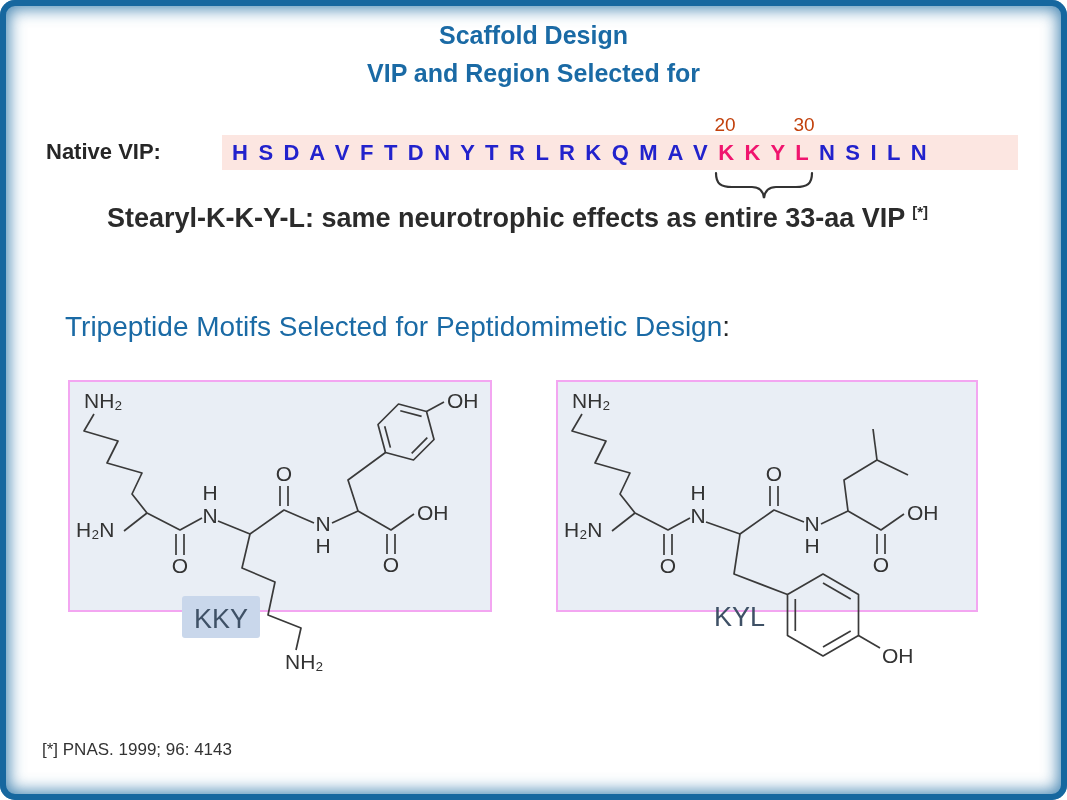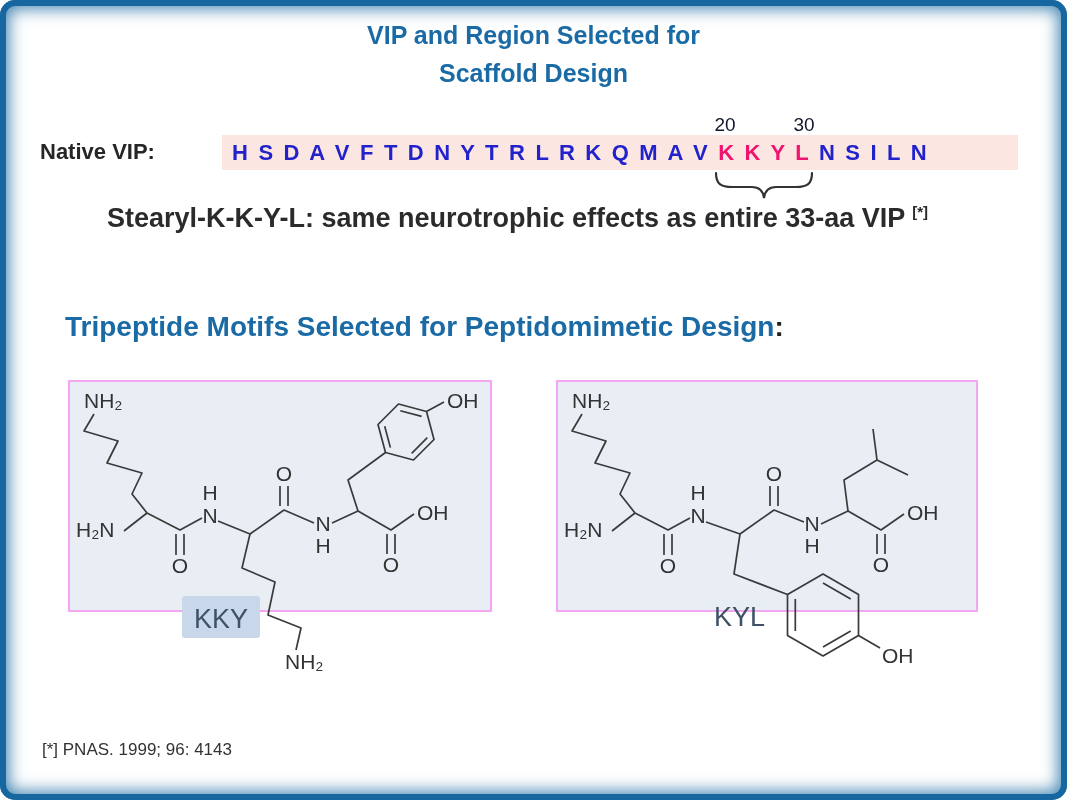--- a/index.html
+++ b/index.html
@@ -6,56 +6,56 @@
   body {
     width:1067px; height:800px; position:relative; overflow:hidden;
     font-family:"Liberation Sans","DejaVu Sans",sans-serif;
   }
   .slide-frame {
     position:absolute; inset:0; border-radius:15px; background:#ffffff;
     box-shadow: inset 0 0 0 6px #16679f, inset 0 0 16px 9px rgba(22,103,159,.78);
   }
   .title-block { position:absolute; top:16px; left:0; right:0; text-align:center;
     color:#1a6aa5; font-weight:bold; font-size:25px; line-height:38px; }
-  .native-label { position:absolute; left:40px; top:139px; font-size:22px;
+  .native-label { position:absolute; left:46px; top:139px; font-size:22px;
     font-weight:bold; color:#262626;text-align:center; }
   .seq-band { position:absolute; left:222px; top:135px; width:796px; height:35px;
     background:#fce6e1; line-height:35px; padding-left:10px; box-sizing:border-box;
     font-weight:bold; font-size:22px; letter-spacing:2.2px; color:#2222cc;
     white-space:pre; }
   .seq-highlight { color:#f0146e; }
-  .pos-num { position:absolute; top:114px; font-size:19px; color:#0f172a;
+  .pos-num { position:absolute; top:114px; font-size:19px; color:#c2410c;
     width:34px; text-align:center; }
   .pos-20 { left:708px; } .pos-23 { left:787px; }
   .brace-wrap { position:absolute; left:714px; top:171px; }
   .stearyl { position:absolute; left:107px; top:203px; font-size:27px;
     font-weight:bold; color:#2b2b2b; white-space:nowrap; }
   .stearyl sup { font-size:15px; }
   .motifs-heading { position:absolute; left:65px; top:311px; font-size:28px;
-    font-weight:bold; color:#1a6aa5; white-space:nowrap; }
+    font-weight:normal; color:#1a6aa5; white-space:nowrap; }
   .motifs-heading .colon { color:#222222; }
   .struct-box { position:absolute; top:380px; height:232px; background:#e9eef5;
     border:2px solid #f3a6f1; box-sizing:border-box; }
   .box-kky { left:68px; width:424px; }
   .box-kyl { left:556px; width:422px; }
   .struct-box svg { display:block; }
   .bond { stroke:#3a3a3a; stroke-width:1.7; fill:none; stroke-linejoin:round; }
   .atom { font-size:21px; fill:#333; font-family:"Liberation Sans","DejaVu Sans",sans-serif; }
   .chip { fill:#c9d7eb; }
   .chip-text { font-size:27px; fill:#3f5166; font-family:"Liberation Sans","DejaVu Sans",sans-serif; }
   .footnote { position:absolute; left:42px; top:740px; font-size:17px; color:#333; }
 </style>
 </head>
 <body>
 
 <div class="slide-frame"></div>
 
 <div class="title-block">
+  <div>Scaffold Design</div>
   <div>VIP and Region Selected for</div>
-  <div>Scaffold Design</div>
 </div>
 
 <div class="native-label">Native VIP:</div>
 
 <div class="seq-band"><span>H S D A V F T D N Y T R L R K Q M A V </span><span class="seq-highlight">K K Y L</span><span> N S I L N</span></div>
 
 <div class="pos-num pos-20">20</div>
 <div class="pos-num pos-23">30</div>
 
 <div class="brace-wrap">

